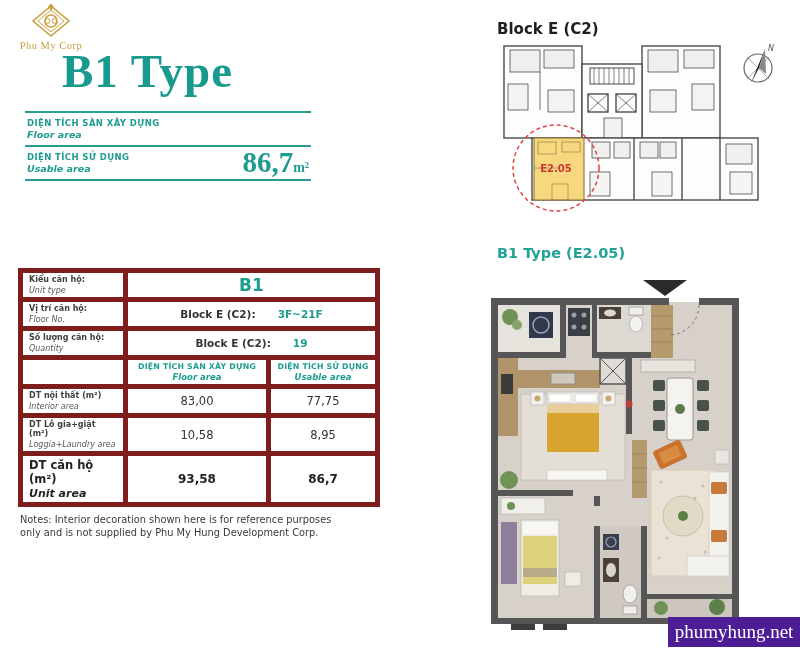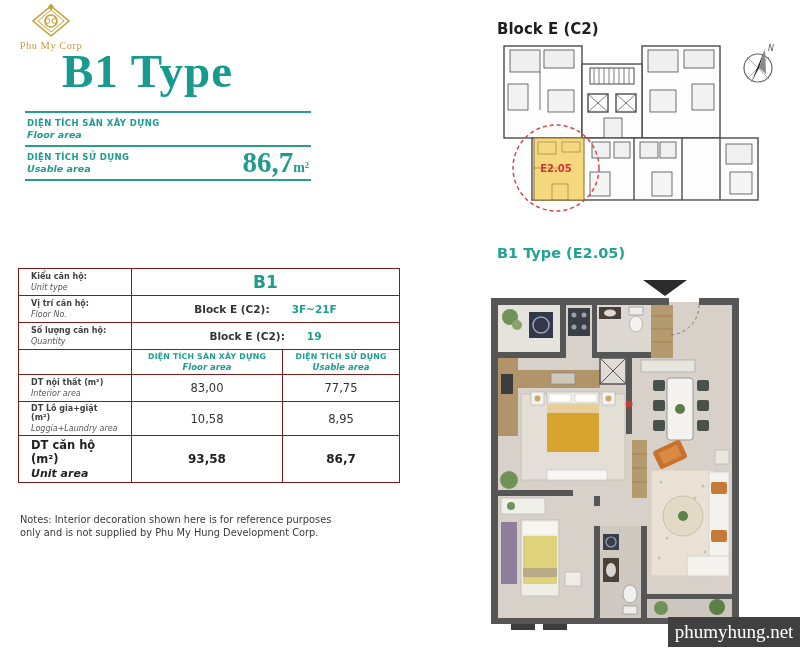--- a/index.html
+++ b/index.html
@@ -19,21 +19,21 @@
   .sum-row{border-top:2px solid #2a9d92;display:flex;justify-content:space-between;
            align-items:center;padding:2px 2px 3px 2px;height:27px;}
   .summary .bottom-rule{border-top:2px solid #2a9d92;}
   .sum-label .vi{font-size:8.5px;font-weight:bold;color:#1f9c90;letter-spacing:.4px;}
   .sum-label .en{font-size:9.5px;font-style:italic;font-weight:bold;color:#1f9c90;margin-top:1px;}
   .sum-value{font-family:"Liberation Serif",serif;font-weight:bold;color:#1f9c90;font-size:29px;line-height:1;}
   .sum-value .unit{font-size:14px;}
 
   
   .spec{position:absolute;left:18px;top:268px;border-collapse:collapse;}
-  .spec td{border:1px solid #7f1d1d;padding:2px 12px;vertical-align:middle;}
+  .spec td{border:5px solid #7f1d1d;padding:2px 6px;vertical-align:middle;}
   .spec .c1{width:88px;}
   .spec .c2{width:126px;}
   .spec .c3{width:92px;}
   .lbl .vi{font-size:8px;font-weight:bold;color:#3f3f3f;}
   .lbl .en{font-size:8px;font-style:italic;color:#555;margin-top:2px;}
   .val-b1{font-size:17px;font-weight:bold;color:#1f9c90;text-align:center;}
   .val-mid{text-align:center;font-size:10.5px;font-weight:bold;color:#333;}
   .val-mid .accent{color:#1f9c90;margin-left:22px;}
   .colhead{text-align:center;}
   .colhead .vi{font-size:7.8px;font-weight:bold;color:#1f9c90;letter-spacing:.2px;}
@@ -49,21 +49,21 @@
   .notes .en{margin-top:9px;color:#3a3a3a;}
 
   
   .block-title{position:absolute;left:497px;top:20px;font-size:15px;font-weight:bold;color:#1e1e1e;}
   .block-svg{position:absolute;left:492px;top:38px;}
   .compass-svg{position:absolute;left:738px;top:40px;}
   .unit-title{position:absolute;left:497px;top:245px;font-size:14.5px;font-weight:bold;color:#23a396;}
   .plan-svg{position:absolute;left:491px;top:272px;}
 
   
-  .watermark{position:absolute;left:668px;top:617px;width:132px;height:30px;background:#404040;
+  .watermark{position:absolute;left:668px;top:617px;width:132px;height:30px;background:#4c1d95;
              display:flex;align-items:center;justify-content:center;
              font-family:"Liberation Serif",serif;color:#ffffff;font-size:19px;}
 </style>
 </head>
 <body>
 
 <div class="page">
 
   <div class="logo">
     <svg width="44" height="34" viewBox="0 0 44 34">

